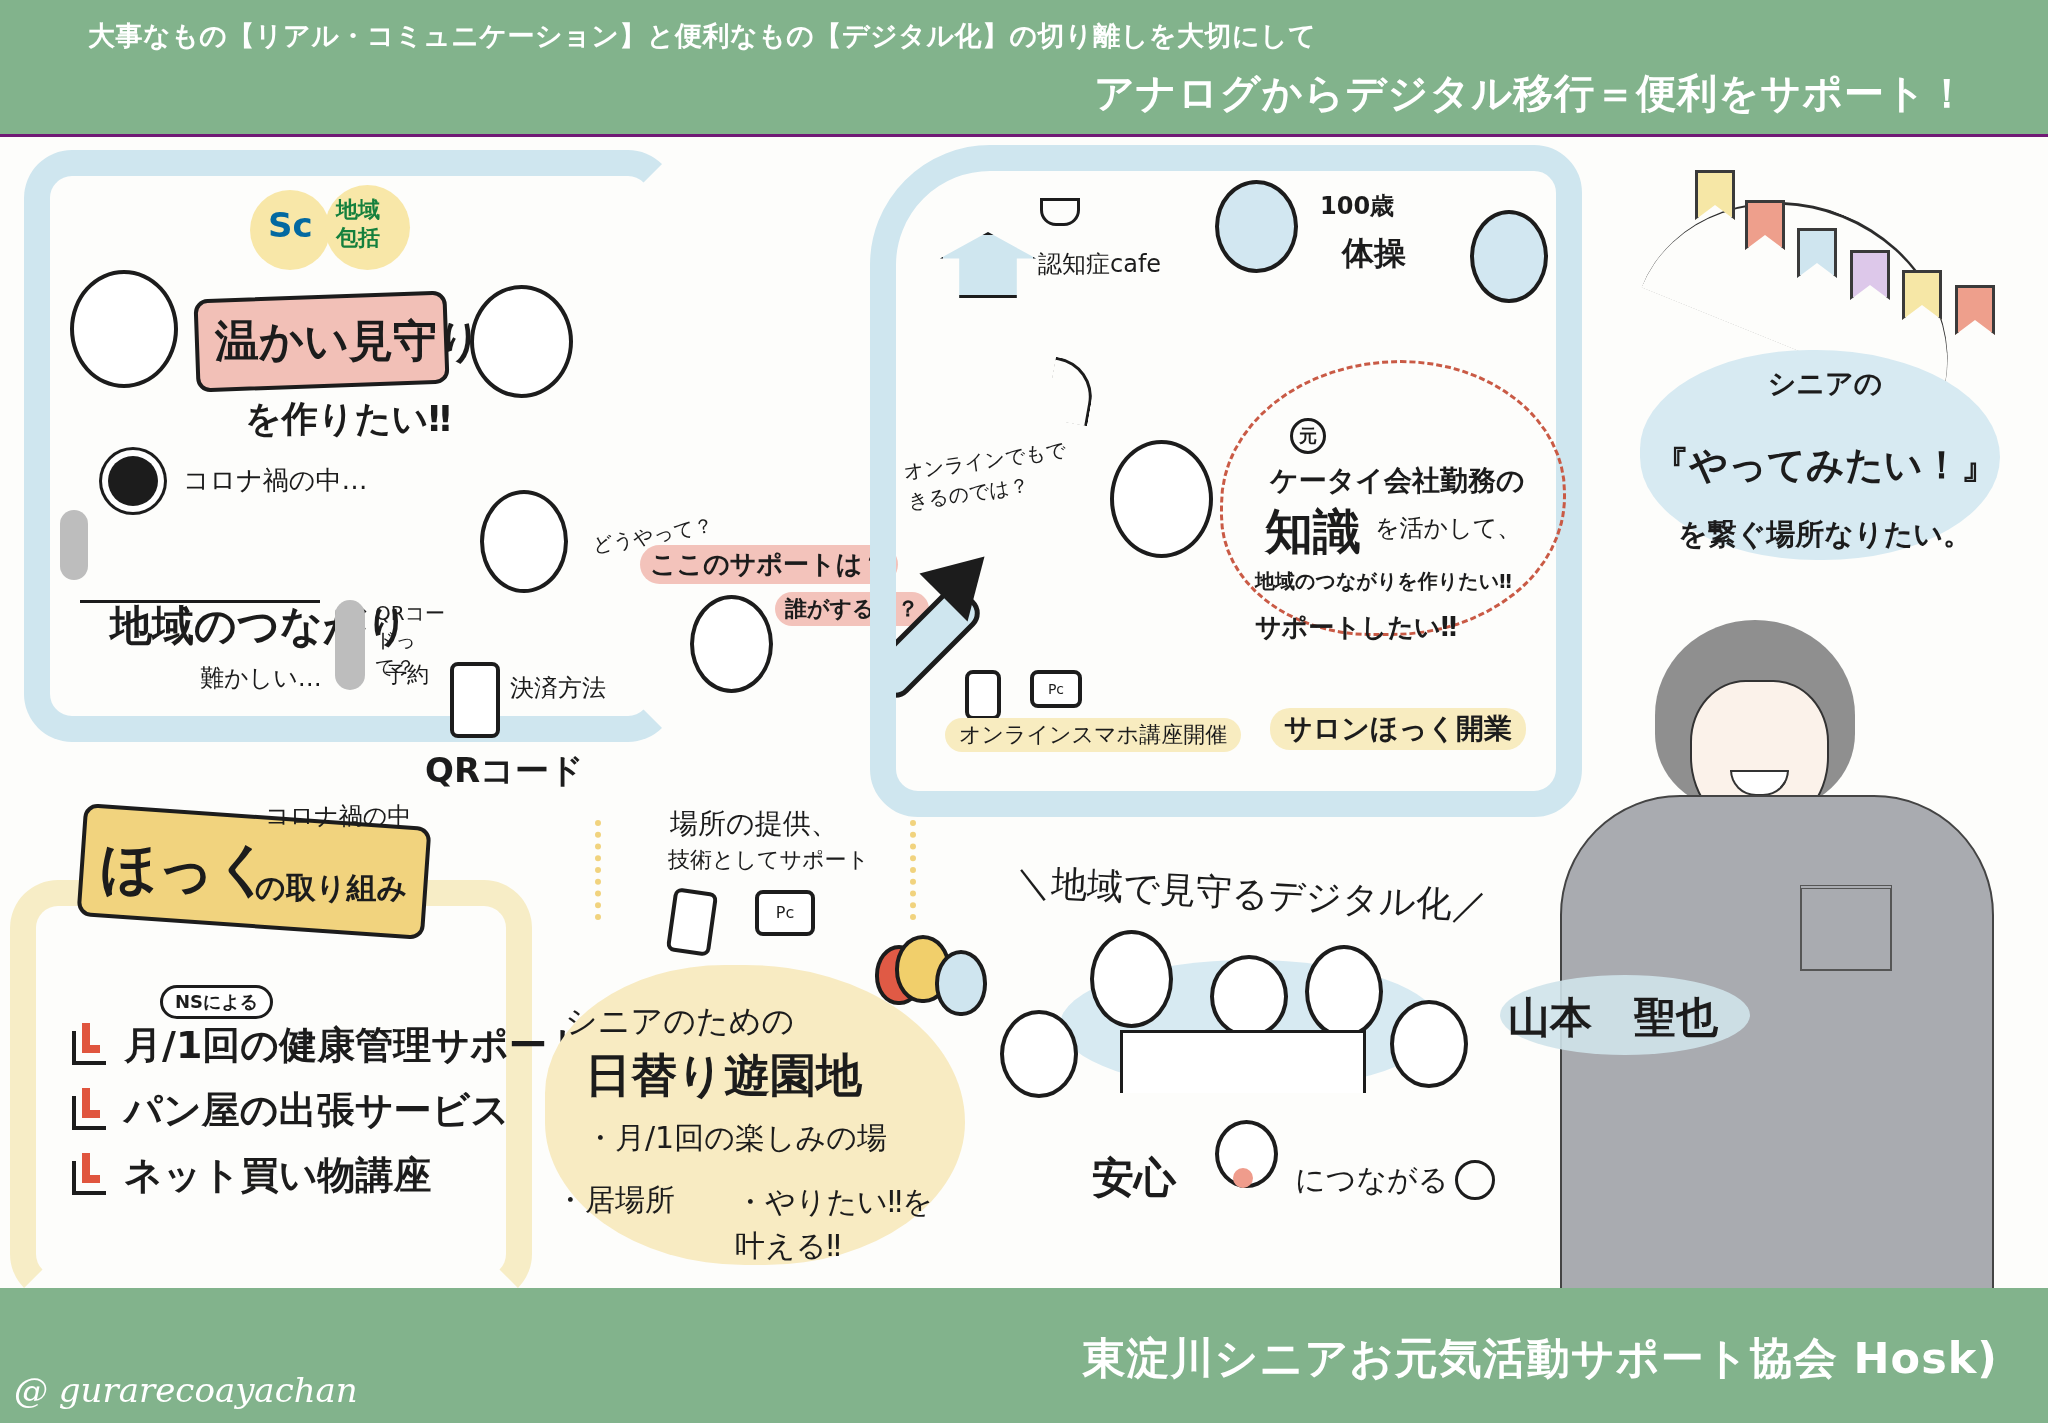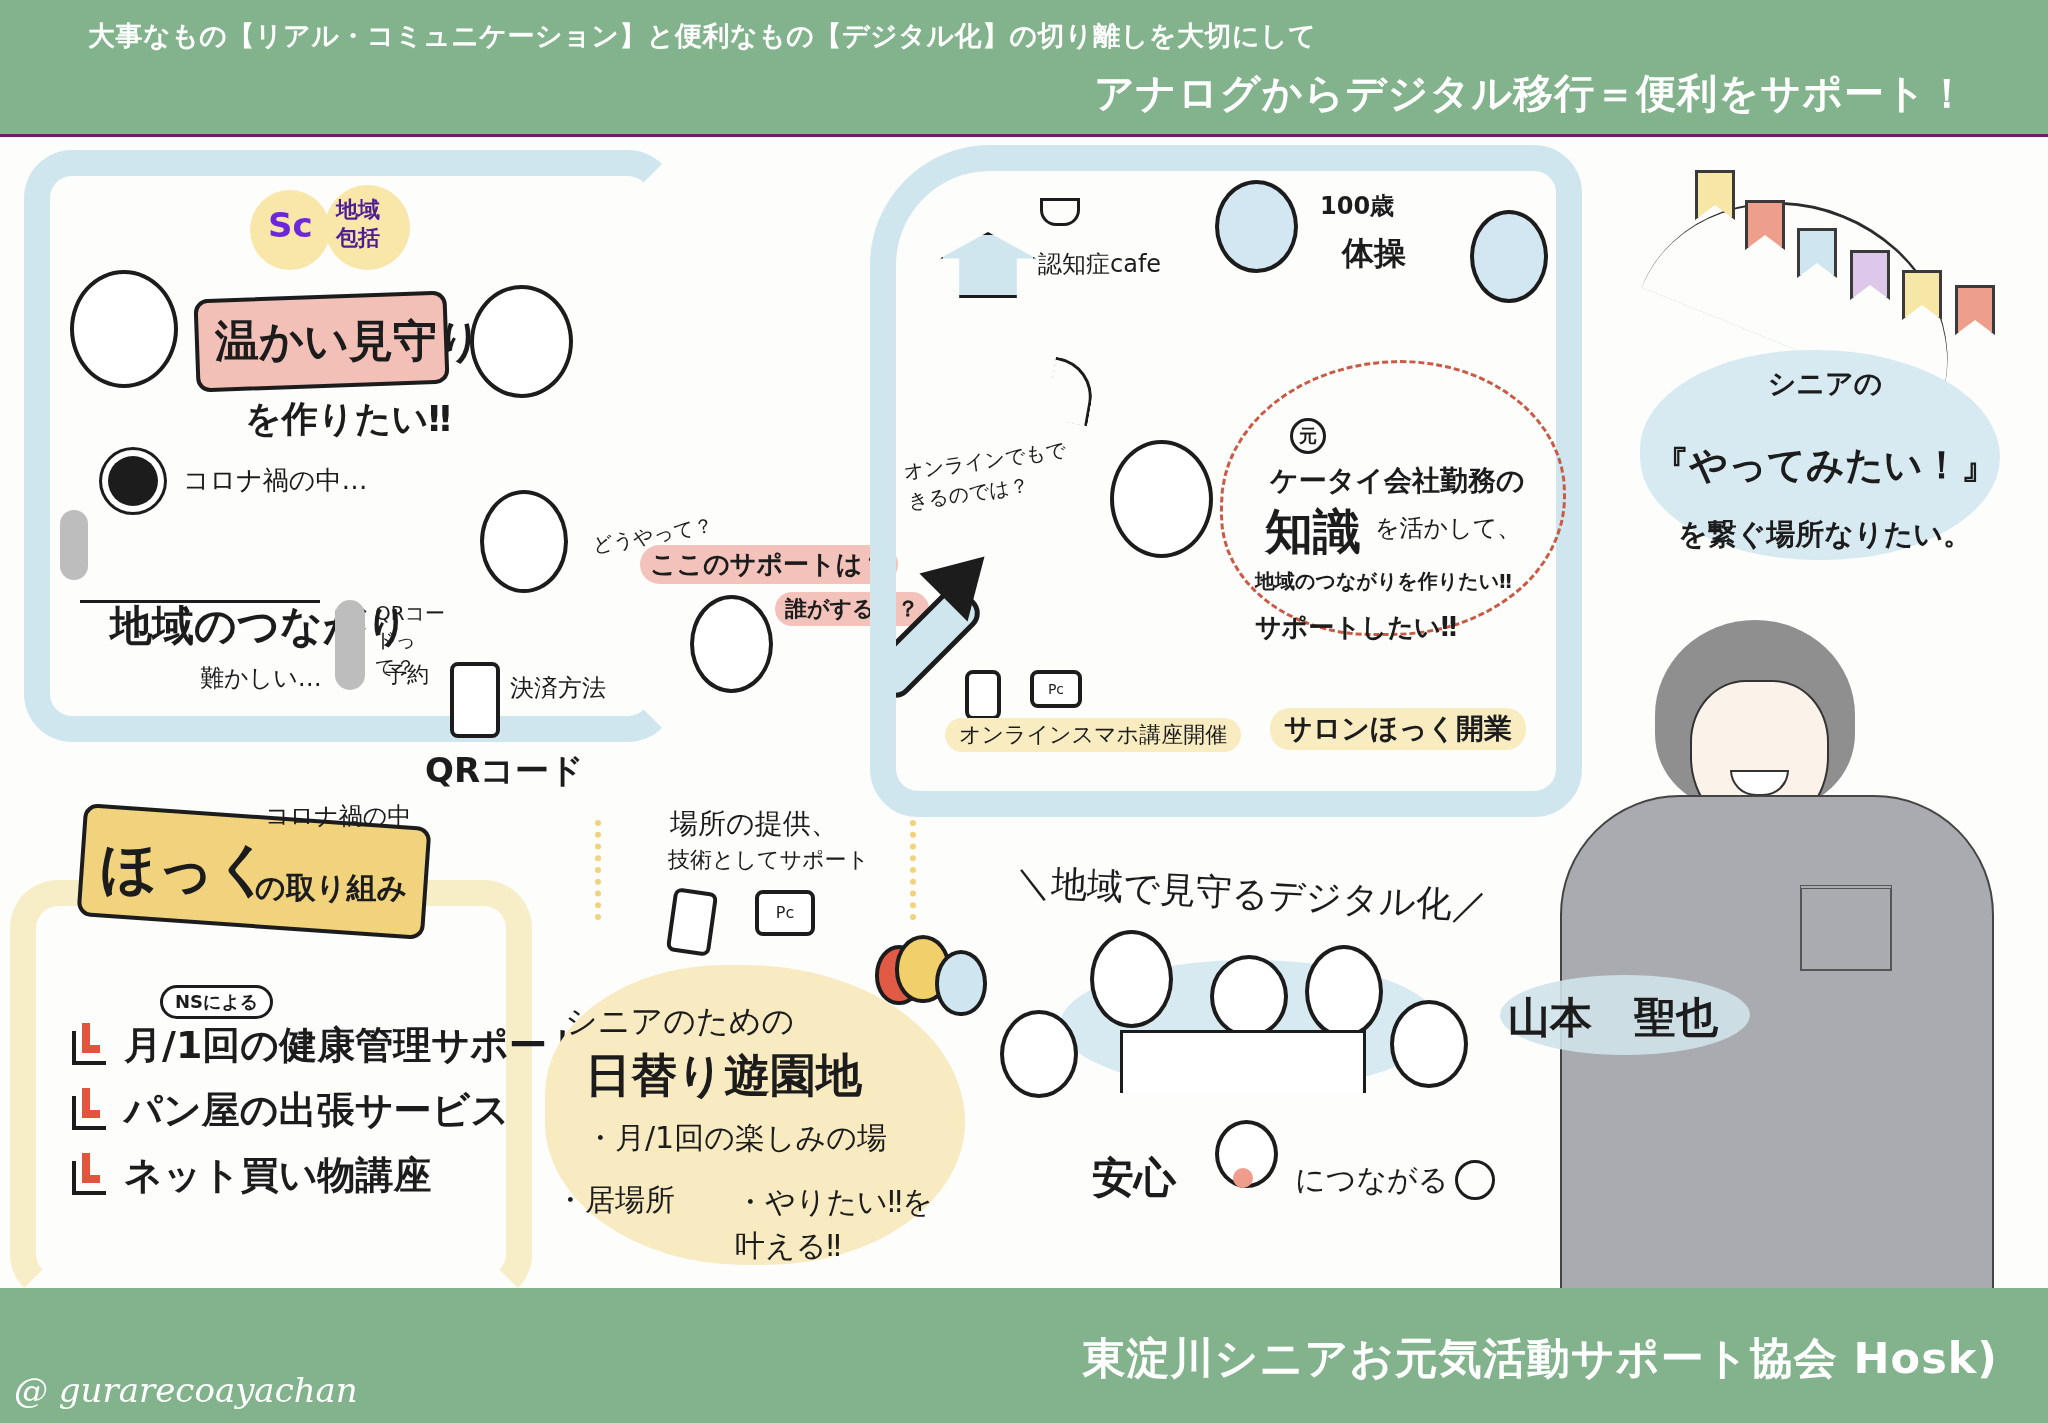--- a/index.html
+++ b/index.html
@@ -41,22 +41,22 @@
 <body>
 
 <div id="header" class="band">
   <div class="h-sub">大事なもの【リアル・コミュニケーション】と便利なもの【デジタル化】の切り離しを大切にして</div>
   <div class="h-main">アナログからデジタル移行＝便利をサポート！</div>
 </div>
 
 <div class="frame" style="left:24px;top:150px;width:600px;height:540px;border-right-color:transparent;"></div>
 <div class="blob" style="left:250px;top:190px;width:80px;height:80px;background:#f8e7a8;"></div>
 <div class="blob" style="left:325px;top:185px;width:85px;height:85px;background:#f8e7a8;"></div>
-<div class="hand" style="left:268px;top:205px;font-size:34px;color:#6d28d9;">Sc</div>
-<div class="hand" style="left:336px;top:196px;font-size:22px;color:#4c1d95;width:60px;white-space:normal;line-height:28px;">地域包括</div>
+<div class="hand" style="left:268px;top:205px;font-size:34px;color:#0369a1;">Sc</div>
+<div class="hand" style="left:336px;top:196px;font-size:22px;color:#15803d;width:60px;white-space:normal;line-height:28px;">地域包括</div>
 
 <div class="person" style="left:70px;top:270px;width:100px;height:110px;"></div>
 <div class="person" style="left:470px;top:285px;width:95px;height:105px;"></div>
 <div class="banner" style="left:195px;top:295px;width:245px;height:85px;"></div>
 <div class="hand" style="left:215px;top:312px;font-size:44px;">温かい見守り</div>
 <div class="hand" style="left:245px;top:395px;font-size:36px;">を作りたい‼</div>
 
 <div class="abs" style="left:108px;top:456px;width:50px;height:50px;border-radius:50%;background:#1c1c1c;box-shadow:0 0 0 6px #fff,0 0 0 9px #1c1c1c;"></div>
 <div class="hand" style="left:183px;top:463px;font-size:26px;font-weight:normal;">コロナ禍の中…</div>
 

